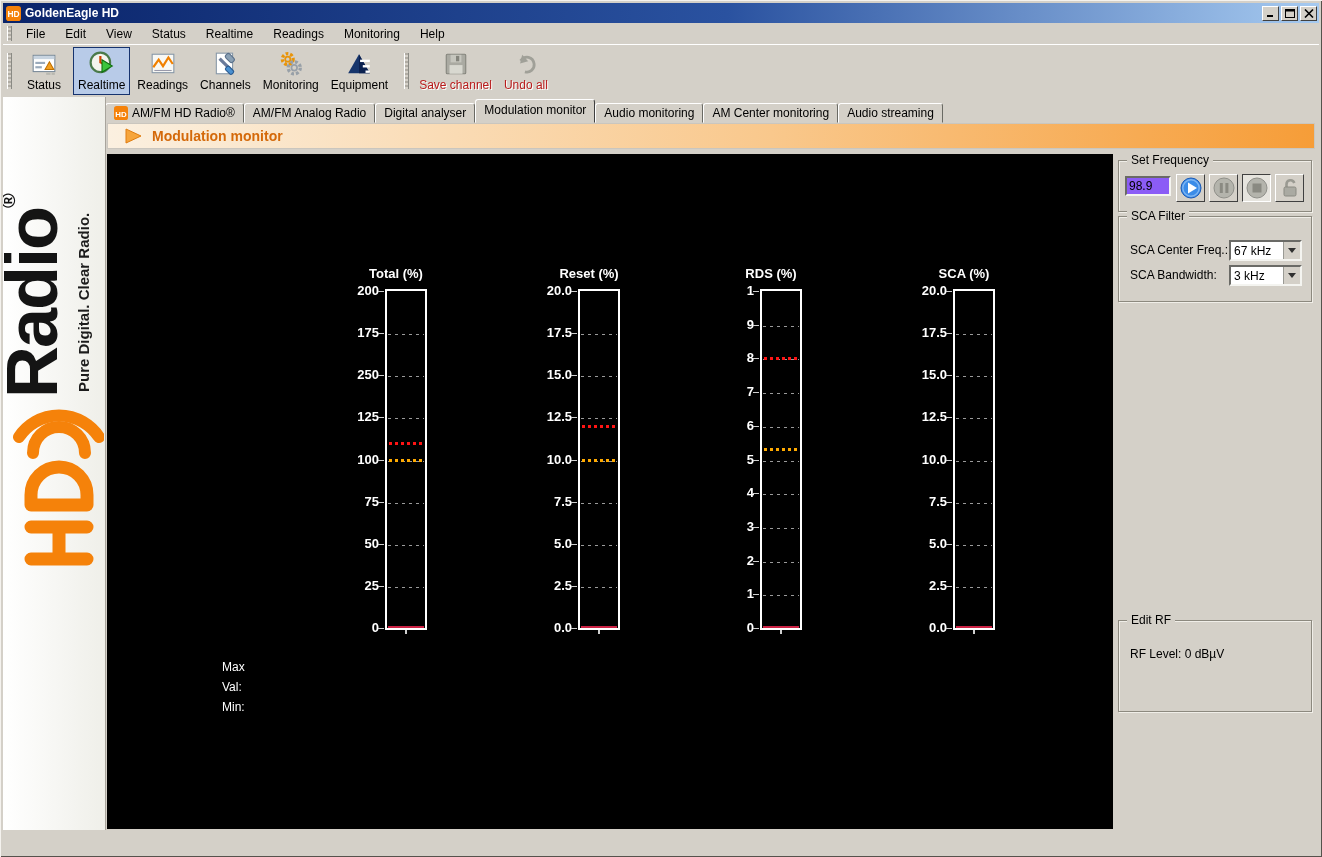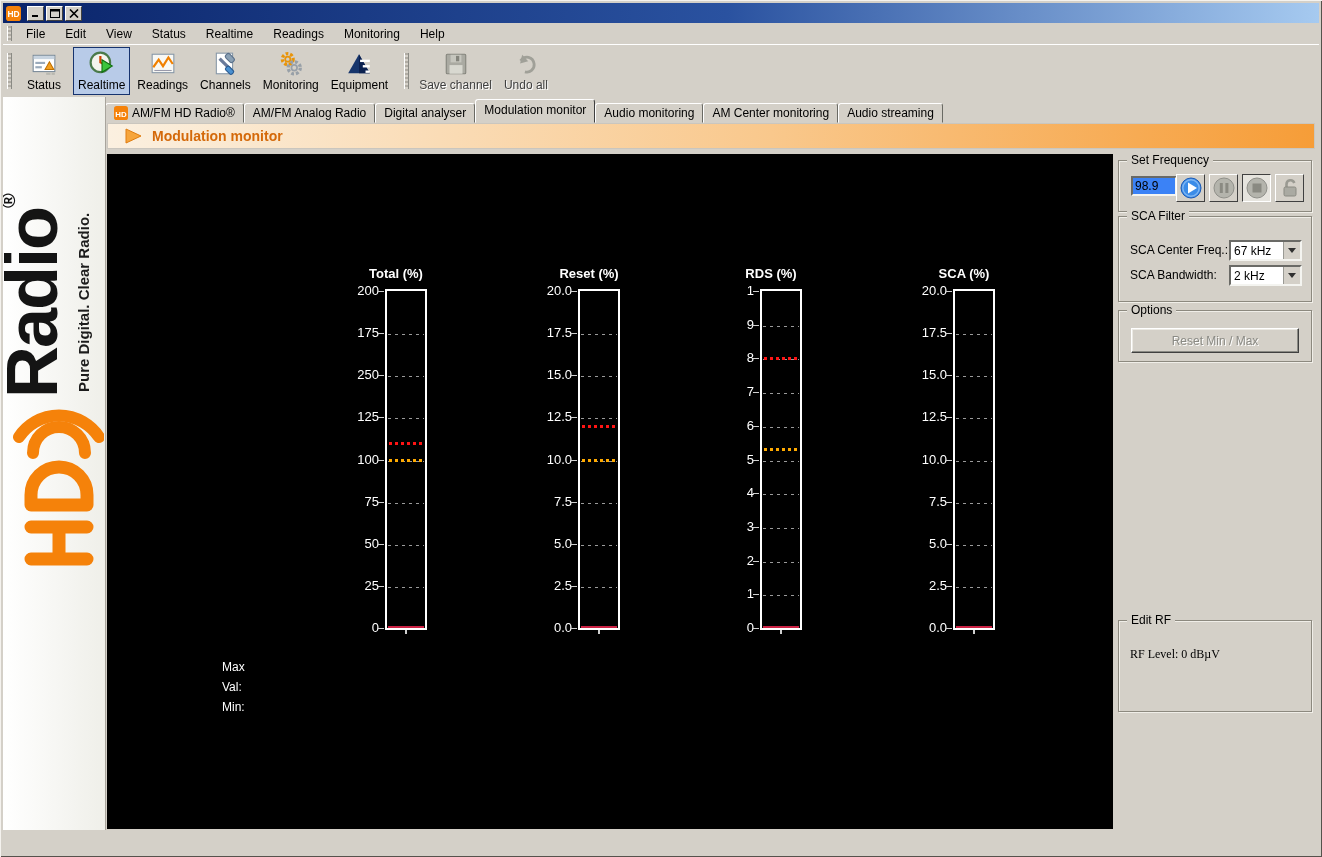--- a/index.html
+++ b/index.html
@@ -22,21 +22,21 @@
   .menu-item{padding:2px 10px;cursor:default;}
   
   .toolbar{position:absolute;left:3px;top:44px;width:1316px;height:52px;display:flex;align-items:center;
            border-top:1px solid #fff;}
   .tb-group{display:flex;align-items:flex-end;height:48px;}
   .tb-btn{display:flex;flex-direction:column;align-items:center;justify-content:flex-end;
           padding:3px 4px 2px;margin:0 1px;border:1px solid transparent;min-width:44px;}
   .tb-btn .tb-ic{width:26px;height:26px;margin-bottom:1px;}
   .tb-btn .tb-lb{font-size:12px;white-space:nowrap;}
   .tb-btn.active{background:#b8cbe8;border:1px solid #16336e;}
-  .tb-btn.disabled .tb-lb{color:#404040;text-shadow:1px 1px 0 #fff;}
+  .tb-btn.disabled .tb-lb{color:#b91c1c;text-shadow:1px 1px 0 #fff;}
   
   .tabbar{position:absolute;left:105px;top:99px;height:24px;display:flex;align-items:flex-end;}
   .tab{height:20px;box-sizing:border-box;display:flex;align-items:center;gap:4px;padding:1px 8px 2px;
        background:#d4d0c8;border:1px solid;border-color:#fff #6a6a64 transparent #fff;
        border-radius:3px 3px 0 0;font-size:12px;white-space:nowrap;}
   .tab.active{height:24px;padding-bottom:4px;position:relative;z-index:2;
        border-color:#fff #404040 transparent #fff;}
   .tab .hdsm{width:14px;height:14px;flex:none;}
   
   .banner{position:absolute;left:3px;top:97px;width:102px;height:733px;overflow:hidden;
@@ -54,38 +54,38 @@
      border:1px solid #cac6be;display:flex;align-items:center;}
   .sec-arrow{width:20px;height:16px;margin:0 8px 0 16px;}
   .sec-title{color:#d4690a;font-weight:bold;font-size:14px;}
   
   .meter-panel{position:absolute;left:107px;top:154px;width:1006px;height:675px;background:#000;color:#fff;}
   .meter{position:absolute;top:112px;width:102px;height:380px;}
   .meter-title{position:absolute;left:3px;top:0;width:120px;text-align:center;
                font-weight:bold;font-size:13px;white-space:nowrap;}
   .meter-box{position:absolute;left:52px;top:23px;width:42px;height:341px;box-sizing:border-box;
              border:2px solid #fff;}
-  .meter-tick-label{position:absolute;left:0;width:46px;text-align:right;font-weight:normal;font-size:13px;}
+  .meter-tick-label{position:absolute;left:0;width:46px;text-align:right;font-weight:bold;font-size:13px;}
   .meter-tick{position:absolute;left:45px;width:6px;height:1px;background:#cfcfcf;}
   .meter-grid{position:absolute;left:1px;right:1px;height:1px;
       background:repeating-linear-gradient(90deg,#9a9a9a 0 3px,transparent 3px 7px);}
   .meter-red{position:absolute;left:2px;right:2px;height:3px;
       background:repeating-linear-gradient(90deg,#ff1414 0 3px,transparent 3px 6px);}
   .meter-orange{position:absolute;left:2px;right:2px;height:3px;
       background:repeating-linear-gradient(90deg,#ffaa00 0 3px,transparent 3px 6px);}
   .meter-val{position:absolute;left:1px;right:1px;bottom:0;height:2px;background:#cc2244;}
   .meter-bottick{position:absolute;left:72px;top:364px;width:2px;height:4px;background:#cfcfcf;}
   .mlegend{position:absolute;left:115px;font-size:12px;color:#fff;}
   
   .right-panel{position:absolute;left:1115px;top:154px;width:205px;height:675px;background:#d4d0c8;}
   .group{position:absolute;border:1px solid #8c897f;box-sizing:border-box;
          box-shadow:inset 1px 1px 0 #f0eee8,1px 1px 0 #f0eee8;}
   .group-label{position:absolute;top:-8px;left:8px;background:#d4d0c8;padding:0 4px;font-size:12px;}
-  .freq-input{position:absolute;left:12px;top:15px;width:46px;height:20px;box-sizing:border-box;
-      border:2px solid;border-color:#6a6a66 #f4f4f0 #f4f4f0 #6a6a66;background:#3b82f6;
+  .freq-input{position:absolute;left:6px;top:15px;width:46px;height:20px;box-sizing:border-box;
+      border:2px solid;border-color:#6a6a66 #f4f4f0 #f4f4f0 #6a6a66;background:#8b5cf6;
       font-family:"Liberation Sans",sans-serif;font-size:12px;padding:0 2px;}
   .sqbtn{position:absolute;top:13px;width:29px;height:28px;background:#d4d0c8;padding:0;
       border:1px solid;border-color:#fff #404040 #404040 #fff;
       display:flex;align-items:center;justify-content:center;}
   .sqbtn.pressed{border-color:#404040 #fff #fff #404040;background:#e6e4de;}
   .fieldlabel{position:absolute;left:11px;font-size:12px;white-space:nowrap;}
   .select{position:absolute;left:110px;width:73px;height:21px;box-sizing:border-box;
       border:2px solid;border-color:#6a6a66 #f4f4f0 #f4f4f0 #6a6a66;background:#fff;
       display:flex;align-items:center;}
   .select .sval{flex:1;padding-left:3px;font-size:12px;}
@@ -108,20 +108,21 @@
 
 <div id="page">
 
   <div class="titlebar">
     <span class="ticon">
       <svg viewBox="0 0 16 16" width="15" height="15">
           <rect width="16" height="16" rx="3" fill="#f5820a"></rect>
           <text x="8" y="12" font-size="9" font-weight="bold" fill="#fff" text-anchor="middle" font-family="Liberation Sans,sans-serif">HD</text>
         </svg>
     </span>
+    <span class="ttext">GoldenEagle HD</span>
     <button class="winbtn">
         <svg width="10" height="9" viewBox="0 0 10 9">
           <rect x="1" y="6" width="6" height="2" fill="#000"></rect>
         </svg>
       </button>
     <button class="winbtn">
         <svg width="10" height="9" viewBox="0 0 10 9">
           <rect x="0.5" y="0.5" width="9" height="8" fill="none" stroke="#000"></rect>
           <rect x="0.5" y="0.5" width="9" height="2" fill="#000"></rect>
         </svg>
@@ -467,34 +468,30 @@
       <span class="group-label">SCA Filter</span>
       <span class="fieldlabel" style="top:26px;">SCA Center Freq.:</span>
       <div class="select" style="top:23px;">
         <span class="sval">67 kHz</span>
         <span class="sbtn">
             <span class="tri-down"></span>
           </span>
       </div>
       <span class="fieldlabel" style="top:51px;">SCA Bandwidth:</span>
       <div class="select" style="top:48px;">
-        <span class="sval">2 kHz</span>
+        <span class="sval">3 kHz</span>
         <span class="sbtn">
             <span class="tri-down"></span>
           </span>
       </div>
     </div>
 
-    <div class="group" style="left:3px;top:156px;width:194px;height:52px;">
-      <span class="group-label">Options</span>
-      <button class="btn95" disabled="" style="position:absolute;left:12px;top:17px;width:168px;height:25px;">Reset Min / Max</button>
-    </div>
 
     <div class="group" style="left:3px;top:466px;width:194px;height:92px;">
       <span class="group-label">Edit RF</span>
-      <span class="fieldlabel" style="top:26px;font-family:Liberation Serif, serif;">RF Level: 0 dBµV</span>
+      <span class="fieldlabel" style="top:26px;">RF Level: 0 dBµV</span>
     </div>
 
 
   </div>
 
 
 </div>
 
 </body></html>

